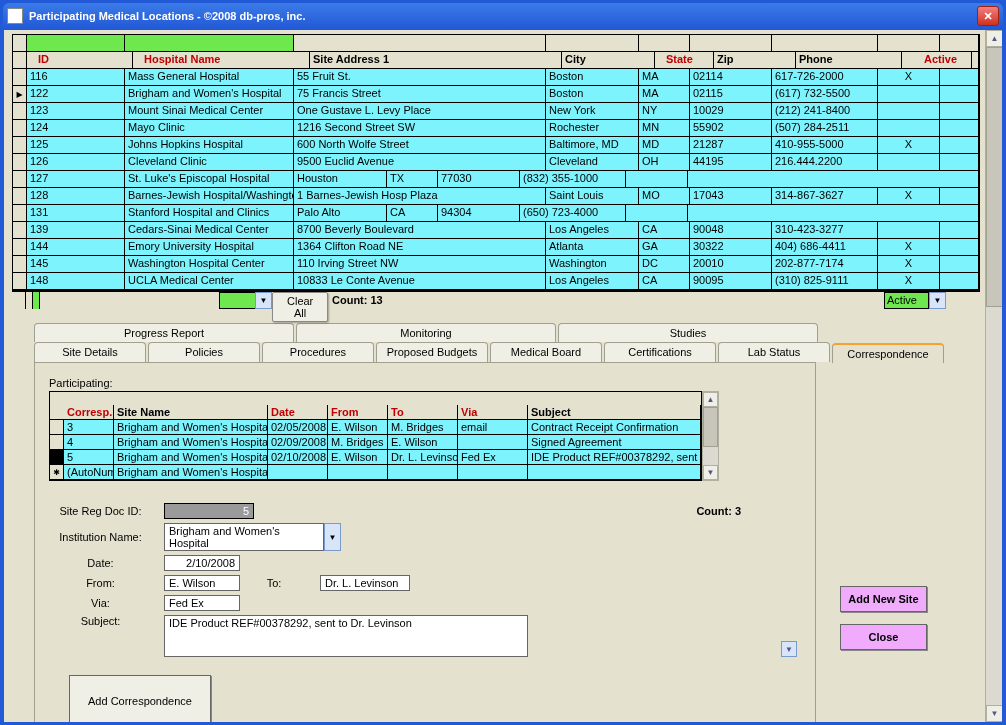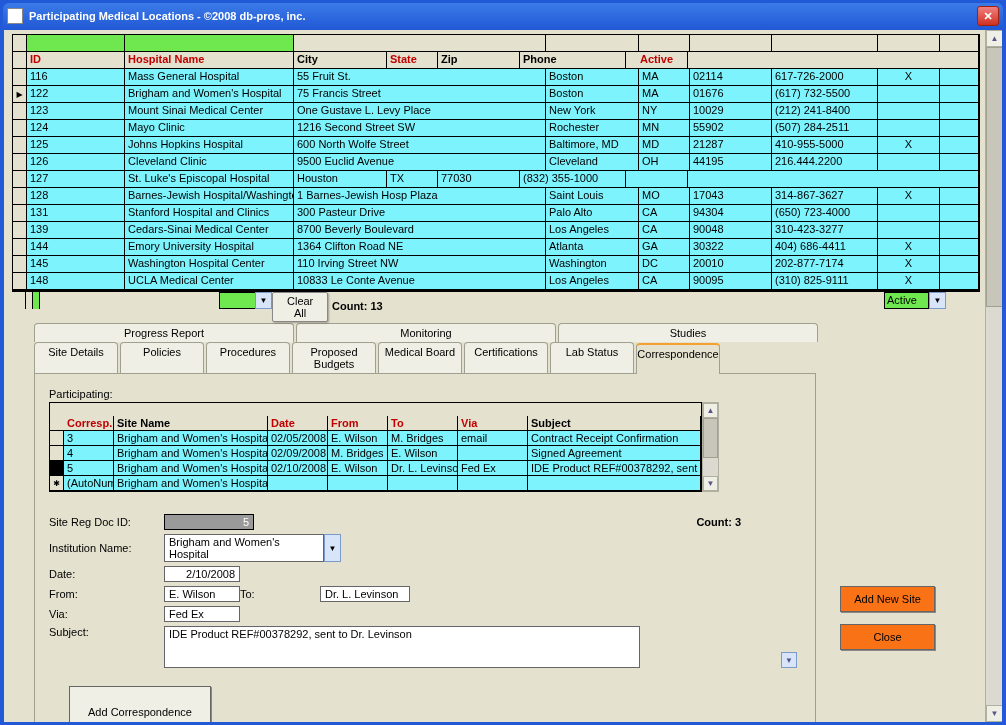--- a/index.html
+++ b/index.html
@@ -15,51 +15,51 @@
 .scrollbar-v .arrow-down { position: absolute; bottom: 0; }
 .inner { position: absolute; left: 8px; top: 4px; right: 22px; bottom: 4px; }
 
 
 .grid { border: 1px solid #000; }
 .grid .filterrow, .grid .headrow, .grid .row { display: flex; height: 17px; border-bottom: 1px solid #000; }
 .grid .cell { border-right: 1px solid #000; padding: 1px 3px; white-space: nowrap; overflow: hidden; }
 .grid .selcell { width: 14px; background: #e4e1cf; border-right: 1px solid #000; display: flex; align-items: center; justify-content: center; cursor: pointer; }
 .grid .selcell.active::before { content: "▶"; font-size: 8px; }
 .grid .headrow { background: #e4e1cf; font-weight: bold; }
-.grid .headrow .red { color: #c00000; }
+.grid .headrow .red { color: #c00000; margin-left: 8px; }
 .grid .row .cell { background: #7df3fd; }
 .filterrow .cell { background: #7df3fd; }
 .filterrow .green { background: #6ee84e; }
 .grid .c-id { width: 98px; }
 .grid .c-name { width: 169px; }
 .grid .c-addr { width: 252px; }
 .grid .c-city { width: 93px; }
 .grid .c-state { width: 51px; }
 .grid .c-zip { width: 82px; }
 .grid .c-phone { width: 106px; }
 .grid .c-active { width: 62px; text-align: center; }
 .grid .c-trail { flex: 1; background: #e4e1cf; }
 
 .footerrow { display: flex; height: 18px; border-top: 1px solid #000; }
 .footerrow .green { background: #6ee84e; }
 .footerrow .cell { border-right: 1px solid #000; padding: 1px 3px; }
 .footerrow .clearbtn { margin-left: 2px; padding: 2px 14px; background: #f0efe5; border: 1px solid #888; border-radius: 2px; cursor: pointer; box-shadow: 1px 1px 2px rgba(0,0,0,0.3); }
 .footerrow .combo { width: 17px; background: #d8e4f8; border: 1px solid #7a9acb; display: flex; align-items: center; justify-content: center; font-size: 8px; cursor: pointer; }
-.footerrow .countlbl { margin-left: 60px; padding-top: 8px; font-weight: bold; }
+.footerrow .countlbl { margin-left: 60px; padding-top: 2px; font-weight: bold; }
 .footerrow .activebox { margin-left: 40px; background: #6ee84e; width: 45px; border: 1px solid #000; padding: 1px 2px; }
 
 
 .tabs { margin-top: 14px; margin-left: 22px; }
 .tabs-row { display: flex; gap: 2px; }
 .tab { background: #f0efe5; border: 1px solid #a0a090; border-bottom: none; border-radius: 4px 4px 0 0; padding: 3px 0; text-align: center; cursor: pointer; }
 .tabs-top .tab { width: 260px; }
-.tabs-bottom .tab { width: 84px; }
+.tabs-bottom .tab { width: 112px; }
 .tabs-bottom .tab.active { background: #e4e1cf; border-top: 2px solid #f5a030; position: relative; top: 1px; }
 .tabbody { border: 1px solid #a0a090; background: #e4e1cf; padding: 14px 14px 20px 14px; width: 782px; }
-.tabbody .lbl { display: inline-block; text-align: left; padding-right: 12px; }
+.tabbody .lbl { display: inline-block; text-align: center; padding-right: 12px; }
 
 
 .subgrid-wrap { display: flex; }
 .subgrid { border: 1px solid #000; }
 .subgrid .headrow, .subgrid .row { display: flex; height: 15px; border-bottom: 1px solid #000; }
 .subgrid .cell { border-right: 1px solid #000; padding: 1px 3px; white-space: nowrap; overflow: hidden; }
 .subgrid .selcell { width: 14px; background: #e4e1cf; border-right: 1px solid #000; display: flex; align-items: center; justify-content: center; cursor: pointer; }
 .subgrid .selcell.active::before { content: "▶"; font-size: 8px; color: #000; }
 .subgrid .selcell.newrow::before { content: "✱"; font-size: 8px; }
 .subgrid .headrow { font-weight: bold; height: 28px; }
@@ -78,21 +78,21 @@
 .sub-scroll .arr-dn { position: absolute; bottom: 0; }
 
 .formrow { margin-top: 4px; display: flex; align-items: center; }
 .formrow .lbl { width: 115px; }
 .ro { background: #9a9a9a; color: #fff; border: 1px solid #000; padding: 1px 4px; width: 90px; text-align: right; }
 .txt { background: #fff; border: 1px solid #666; padding: 1px 4px; }
 .selectish { display: flex; }
 .selectish .dd { width: 17px; background: #d8e4f8; border: 1px solid #7a9acb; display: flex; align-items: center; justify-content: center; font-size: 8px; cursor: pointer; }
 
 .sidebtns { position: absolute; right: 40px; top: 552px; width: 100px; }
-.bigbtn { background: #f97316; border: 1px solid #666; box-shadow: 1px 1px 0 #888; padding: 6px 0; width: 95px; text-align: center; font-weight: normal; cursor: pointer; margin-bottom: 12px; }
+.bigbtn { background: #f0abfc; border: 1px solid #666; box-shadow: 1px 1px 0 #888; padding: 6px 0; width: 87px; text-align: center; font-weight: bold; cursor: pointer; margin-bottom: 12px; }
 
 .addcorr { margin-top: 18px; margin-left: 20px; padding: 19px 18px; background: #f0efe5; border: 1px solid #666; box-shadow: 1px 1px 0 #888; cursor: pointer; display: inline-block; }
 .tabfooter-sb { width: 16px; height: 16px; background:#d8e4f8; border:1px solid #7a9acb; display:flex;align-items:center;justify-content:center;font-size:8px;color:#558;cursor:pointer; }
 .corrlbl { margin-bottom: 2px; }
 hr.bottom { margin-top: 8px; border: none; border-top: 1px solid #000; }
 </style>
 </head>
 <body>
 
 <div class="titlebar">
@@ -121,20 +121,21 @@
         <div class="cell c-state" style="background:#e4e1cf"></div>
         <div class="cell c-zip" style="background:#e4e1cf"></div>
         <div class="cell c-phone" style="background:#e4e1cf"></div>
         <div class="cell c-active" style="background:#e4e1cf"></div>
         <div class="cell c-trail"></div>
       </div>
       <div class="headrow">
         <div class="selcell"></div>
         <div class="cell c-id red">ID</div>
         <div class="cell c-name red">Hospital Name</div>
+        <div class="cell c-addr">Site Address 1</div>
         <div class="cell c-city">City</div>
         <div class="cell c-state red">State</div>
         <div class="cell c-zip">Zip</div>
         <div class="cell c-phone">Phone</div>
         <div class="cell c-active red">Active</div>
         <div class="cell c-trail"></div>
       </div>
 
     <div class="row">
           <div class="selcell"></div>
@@ -148,21 +149,21 @@
           <div class="cell c-active">X</div>
           <div class="cell c-trail"></div>
         </div>
         <div class="row">
           <div class="selcell active"></div>
           <div class="cell c-id">122</div>
           <div class="cell c-name">Brigham and Women's Hospital</div>
           <div class="cell c-addr">75 Francis Street</div>
           <div class="cell c-city">Boston</div>
           <div class="cell c-state">MA</div>
-          <div class="cell c-zip">01676</div>
+          <div class="cell c-zip">02115</div>
           <div class="cell c-phone">(617) 732-5500</div>
           <div class="cell c-active"></div>
           <div class="cell c-trail"></div>
         </div>
         <div class="row">
           <div class="selcell"></div>
           <div class="cell c-id">123</div>
           <div class="cell c-name">Mount Sinai Medical Center</div>
           <div class="cell c-addr">One Gustave L. Levy Place</div>
           <div class="cell c-city">New York</div>
@@ -228,21 +229,20 @@
           <div class="cell c-state">MO</div>
           <div class="cell c-zip">17043</div>
           <div class="cell c-phone">314-867-3627</div>
           <div class="cell c-active">X</div>
           <div class="cell c-trail"></div>
         </div>
         <div class="row">
           <div class="selcell"></div>
           <div class="cell c-id">131</div>
           <div class="cell c-name">Stanford Hospital and Clinics</div>
-          <div class="cell c-addr">300 Pasteur Drive</div>
           <div class="cell c-city">Palo Alto</div>
           <div class="cell c-state">CA</div>
           <div class="cell c-zip">94304</div>
           <div class="cell c-phone">(650) 723-4000</div>
           <div class="cell c-active"></div>
           <div class="cell c-trail"></div>
         </div>
         <div class="row">
           <div class="selcell"></div>
           <div class="cell c-id">139</div>
@@ -415,21 +415,21 @@
               <span class="txt" style="width:76px">E. Wilson</span>
               <span class="lbl" style="width:80px">To:</span>
               <span class="txt" style="width:90px">Dr. L. Levinson</span>
             </div>
             <div class="formrow">
               <span class="lbl">Via:</span>
               <span class="txt" style="width:76px">Fed Ex</span>
             </div>
             <div class="formrow" style="align-items:flex-start">
               <span class="lbl">Subject:</span>
-              <span class="txt" style="width:476px;height:42px">IDE Product REF#00378292, sent to Dr. Levinson</span>
+              <span class="txt" style="width:364px;height:42px">IDE Product REF#00378292, sent to Dr. Levinson</span>
             </div>
           </div>
           <div style="width:20px;display:flex;flex-direction:column;justify-content:flex-end;">
             <div class="tabfooter-sb">▼</div>
           </div>
         </div>
         <div class="addcorr">Add Correspondence</div>
         <hr class="bottom">
       </div>
     </div>

